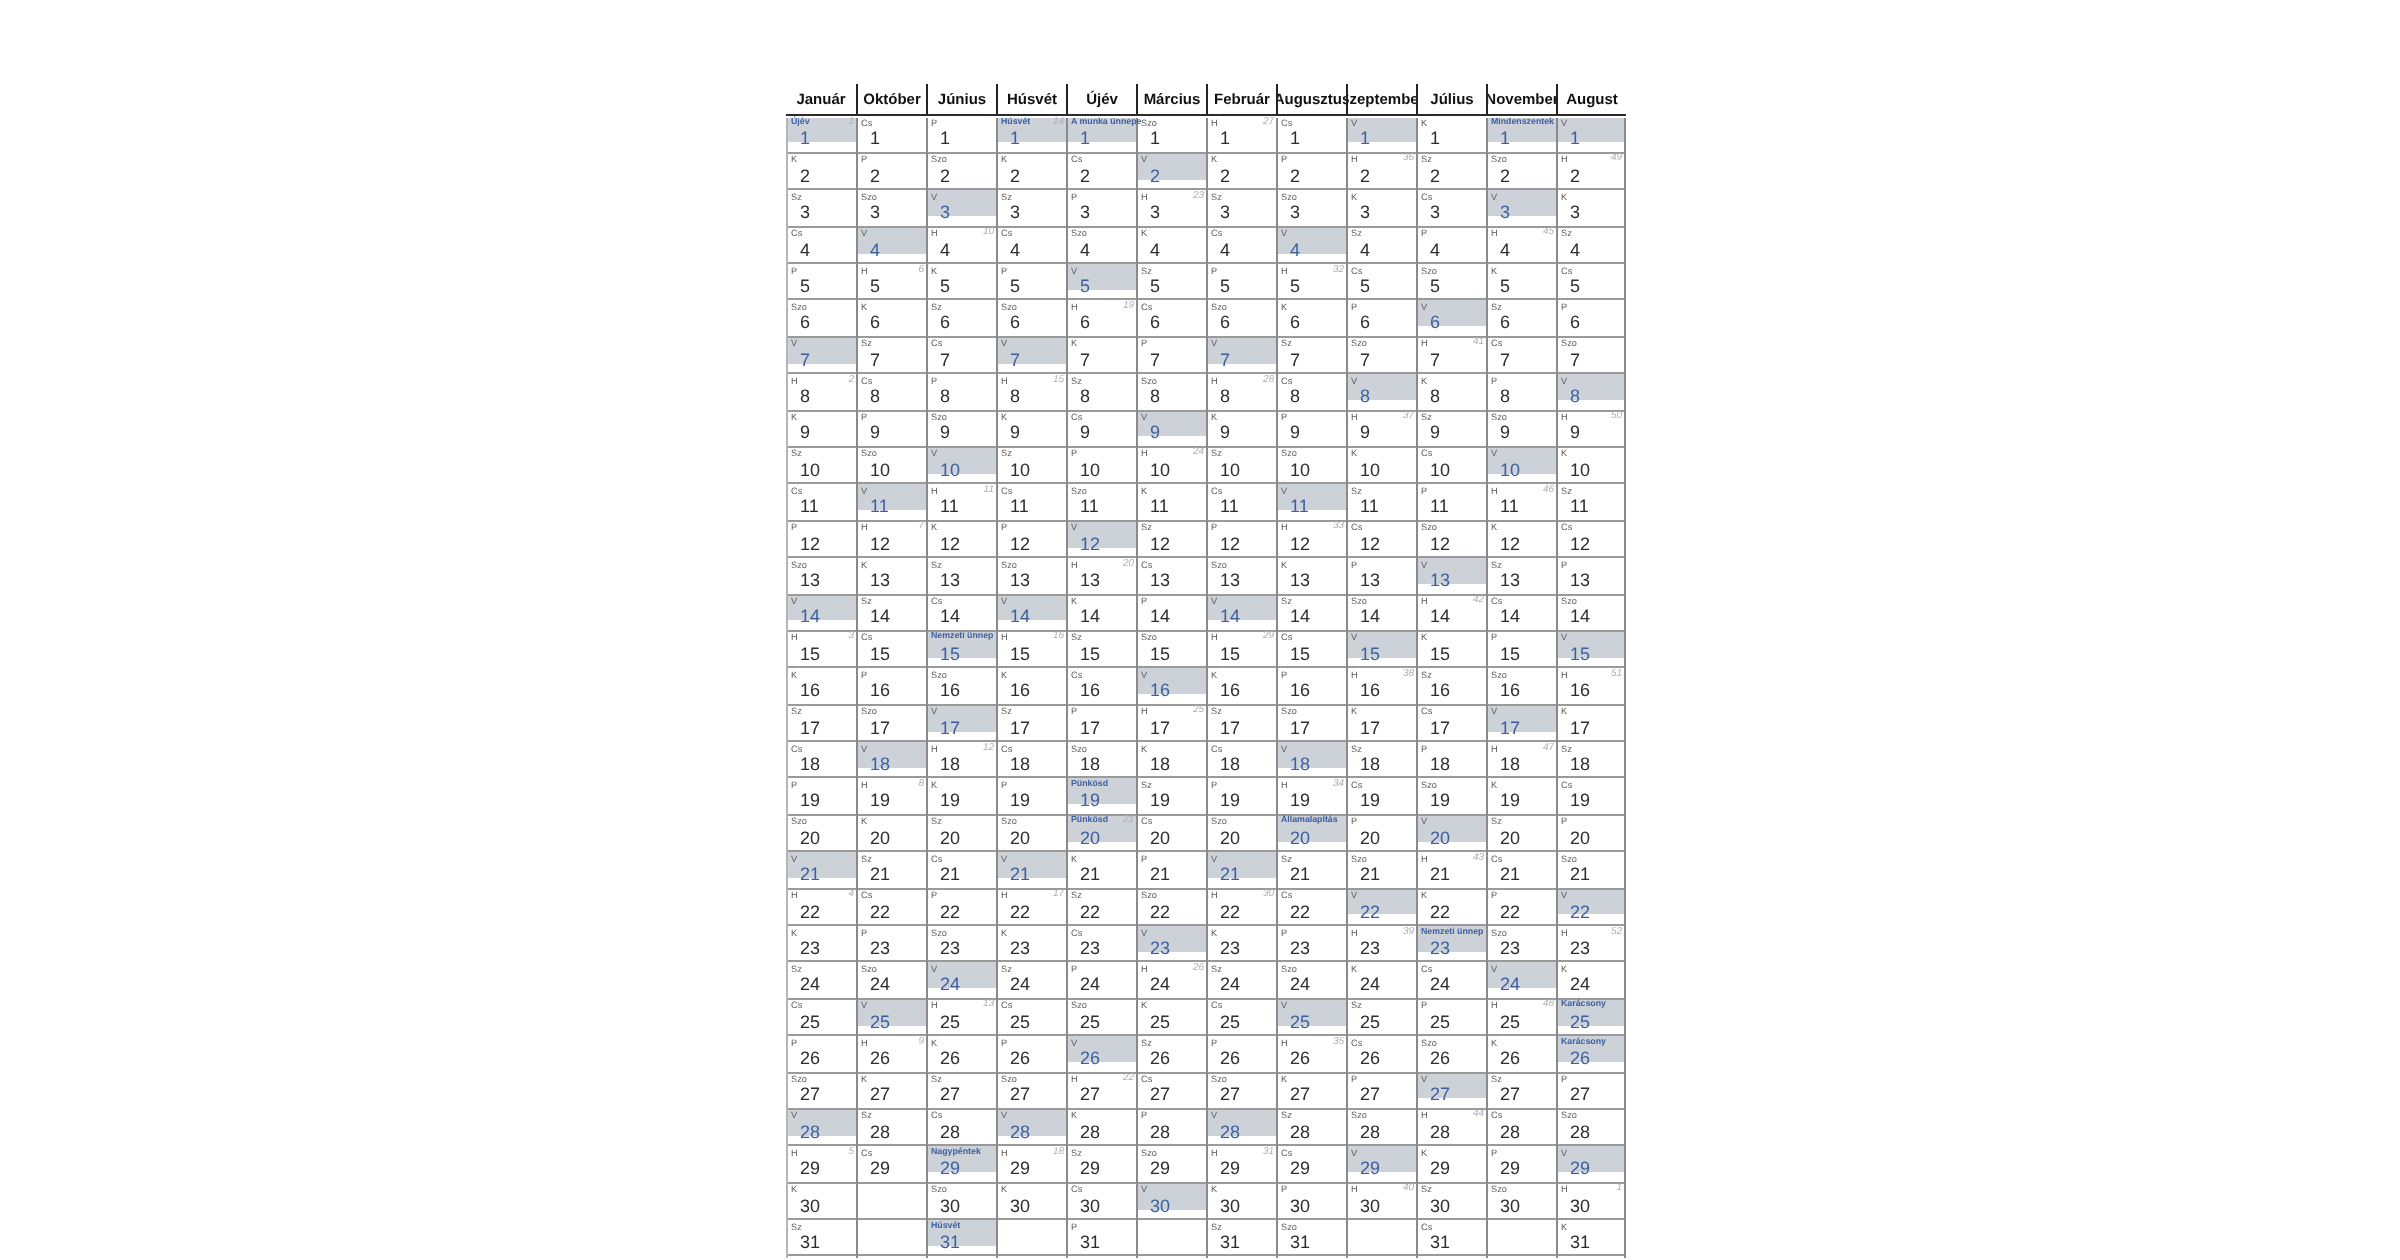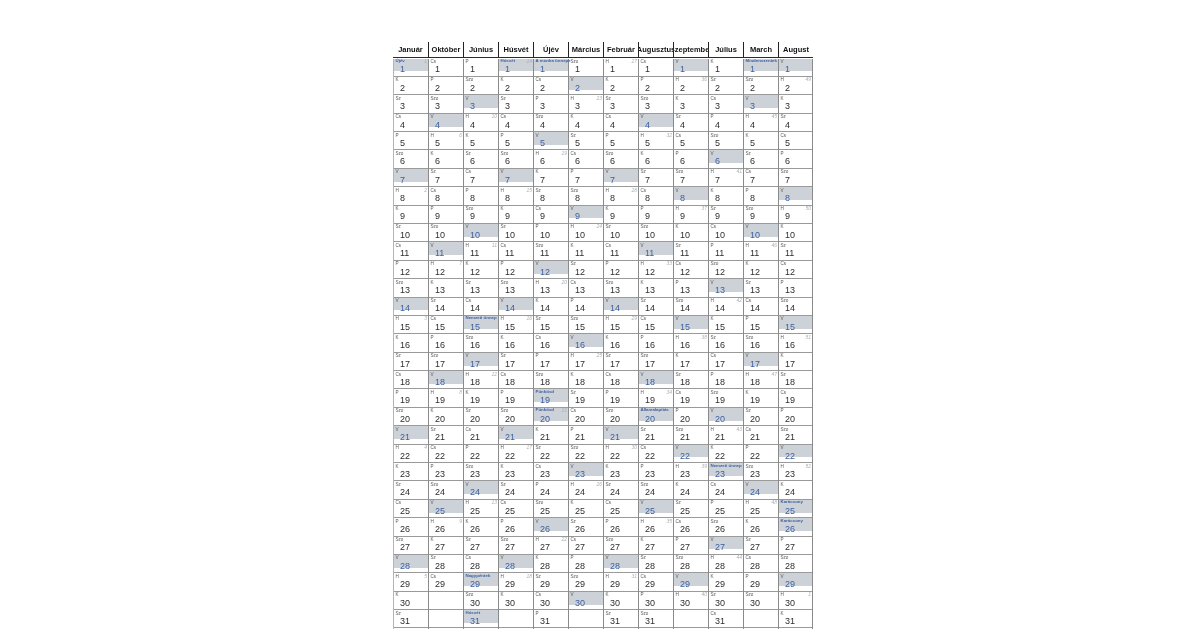--- a/index.html
+++ b/index.html
@@ -61,21 +61,21 @@
       <div class="mname">Január</div>
       <div class="mname">Október</div>
       <div class="mname">Június</div>
       <div class="mname">Húsvét</div>
       <div class="mname">Újév</div>
       <div class="mname">Március</div>
       <div class="mname">Február</div>
       <div class="mname">Augusztus</div>
       <div class="mname">Szeptember</div>
       <div class="mname">Július</div>
-      <div class="mname">March</div>
+      <div class="mname">November</div>
       <div class="mname">August</div>
     </div>
   <div class="grid" id="grid">
       <div class="mcol">
         <div class="cell special">
           <div class="hl"></div>
           <span class="hol">Újév</span>
           <span class="wk">1</span>
           <span class="num">1</span>
         </div>

